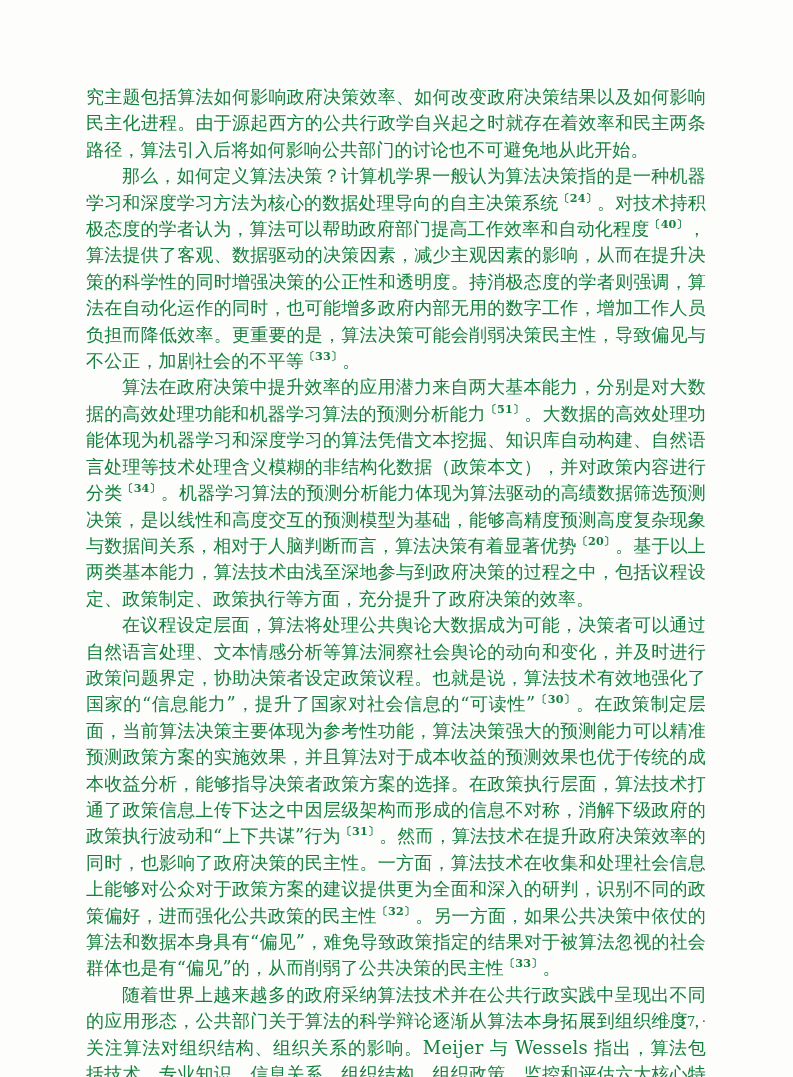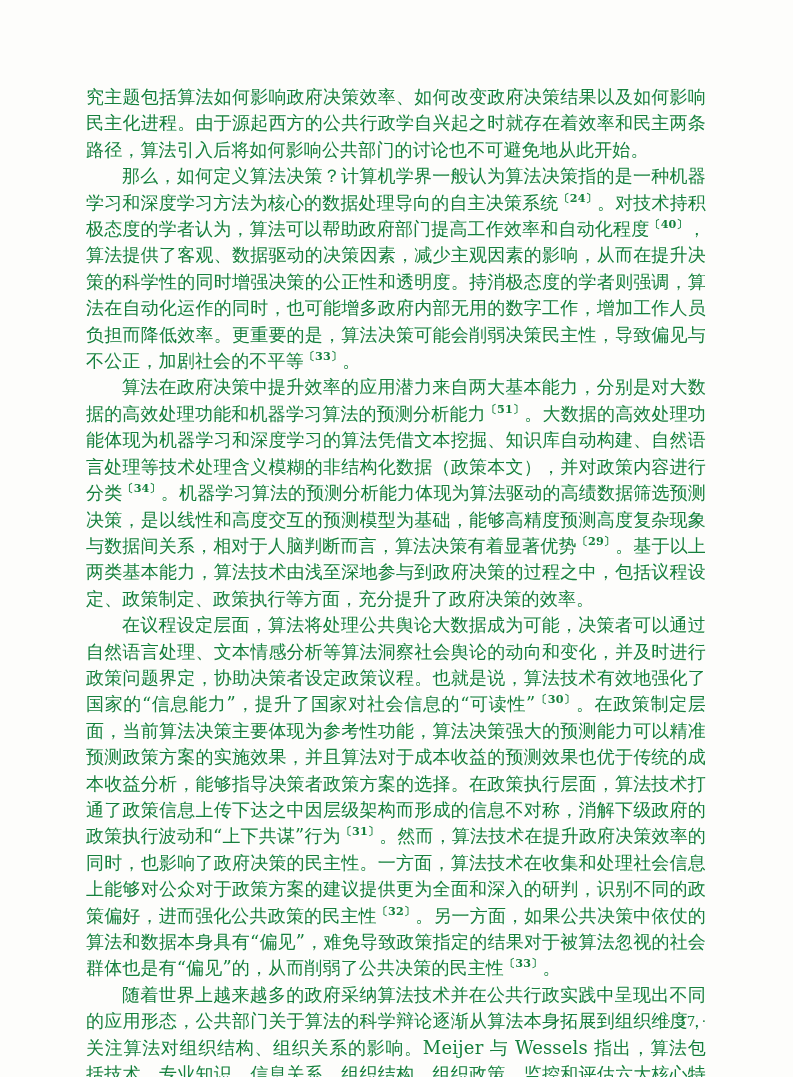--- a/index.html
+++ b/index.html
@@ -51,19 +51,19 @@
     letter-spacing: 1px;
   }
 </style>
 </head>
 <body>
 
 <div class="page">
   <div class="content">
     <p class="para">究主题包括算法如何影响政府决策效率、如何改变政府决策结果以及如何影响民主化进程。由于源起西方的公共行政学自兴起之时就存在着效率和民主两条路径，算法引入后将如何影响公共部门的讨论也不可避免地从此开始。</p>
     <p class="para indent">那么，如何定义算法决策？计算机学界一般认为算法决策指的是一种机器学习和深度学习方法为核心的数据处理导向的自主决策系统<sup>〔24〕</sup>。对技术持积极态度的学者认为，算法可以帮助政府部门提高工作效率和自动化程度<sup>〔40〕</sup>，算法提供了客观、数据驱动的决策因素，减少主观因素的影响，从而在提升决策的科学性的同时增强决策的公正性和透明度。持消极态度的学者则强调，算法在自动化运作的同时，也可能增多政府内部无用的数字工作，增加工作人员负担而降低效率。更重要的是，算法决策可能会削弱决策民主性，导致偏见与不公正，加剧社会的不平等<sup>〔33〕</sup>。</p>
-    <p class="para indent">算法在政府决策中提升效率的应用潜力来自两大基本能力，分别是对大数据的高效处理功能和机器学习算法的预测分析能力<sup>〔51〕</sup>。大数据的高效处理功能体现为机器学习和深度学习的算法凭借文本挖掘、知识库自动构建、自然语言处理等技术处理含义模糊的非结构化数据（政策本文），并对政策内容进行分类<sup>〔34〕</sup>。机器学习算法的预测分析能力体现为算法驱动的高绩数据筛选预测决策，是以线性和高度交互的预测模型为基础，能够高精度预测高度复杂现象与数据间关系，相对于人脑判断而言，算法决策有着显著优势<sup>〔29〕</sup>。基于以上两类基本能力，算法技术由浅至深地参与到政府决策的过程之中，包括议程设定、政策制定、政策执行等方面，充分提升了政府决策的效率。</p>
+    <p class="para indent">算法在政府决策中提升效率的应用潜力来自两大基本能力，分别是对大数据的高效处理功能和机器学习算法的预测分析能力<sup>〔51〕</sup>。大数据的高效处理功能体现为机器学习和深度学习的算法凭借文本挖掘、知识库自动构建、自然语言处理等技术处理含义模糊的非结构化数据（政策本文），并对政策内容进行分类<sup>〔34〕</sup>。机器学习算法的预测分析能力体现为算法驱动的高绩数据筛选预测决策，是以线性和高度交互的预测模型为基础，能够高精度预测高度复杂现象与数据间关系，相对于人脑判断而言，算法决策有着显著优势<sup>〔20〕</sup>。基于以上两类基本能力，算法技术由浅至深地参与到政府决策的过程之中，包括议程设定、政策制定、政策执行等方面，充分提升了政府决策的效率。</p>
     <p class="para indent">在议程设定层面，算法将处理公共舆论大数据成为可能，决策者可以通过自然语言处理、文本情感分析等算法洞察社会舆论的动向和变化，并及时进行政策问题界定，协助决策者设定政策议程。也就是说，算法技术有效地强化了国家的“信息能力”，提升了国家对社会信息的“可读性”<sup>〔30〕</sup>。在政策制定层面，当前算法决策主要体现为参考性功能，算法决策强大的预测能力可以精准预测政策方案的实施效果，并且算法对于成本收益的预测效果也优于传统的成本收益分析，能够指导决策者政策方案的选择。在政策执行层面，算法技术打通了政策信息上传下达之中因层级架构而形成的信息不对称，消解下级政府的政策执行波动和“上下共谋”行为<sup>〔31〕</sup>。然而，算法技术在提升政府决策效率的同时，也影响了政府决策的民主性。一方面，算法技术在收集和处理社会信息上能够对公众对于政策方案的建议提供更为全面和深入的研判，识别不同的政策偏好，进而强化公共政策的民主性<sup>〔32〕</sup>。另一方面，如果公共决策中依仗的算法和数据本身具有“偏见”，难免导致政策指定的结果对于被算法忽视的社会群体也是有“偏见”的，从而削弱了公共决策的民主性<sup>〔33〕</sup>。</p>
     <p class="para indent">随着世界上越来越多的政府采纳算法技术并在公共行政实践中呈现出不同的应用形态，公共部门关于算法的科学辩论逐渐从算法本身拓展到组织维度，关注算法对组织结构、组织关系的影响。Meijer 与 Wessels 指出，算法包括技术、专业知识、信息关系、组织结构、组织政策、监控和评估六大核心特征，公共部门将围绕算法重新安排他们的工作程序，并将此过程称为“算法化”，即：“一个组织围绕使用算法进行行动和决策重新安排其工作程序的过程”，强调“工作程序”而非“组织行为与决策”<sup>〔34〕</sup>。</p>
     <p class="para indent">公共部门引入算法将对其组织形态可能产生多方面的影响，包括内部组织结构、部门间关系和外部与企业的关系。在组织层面，算法化的张力在于，算法的应用需求要求公共部门从传统垂直管理结构转向更加扁平和灵活的结构，但是算法作为一种集中、规模化的量化技术，又很可能强化科层控制、标准化和正规化。那么，在算法技术的加持下，政府作为典型科层组织的代表，究竟会变得更加扁平还是集中？政府会在标准化算法的影响下</p>
   </div>
   <div class="page-number">· 37 ·</div>
 </div>
 
 </body></html>

